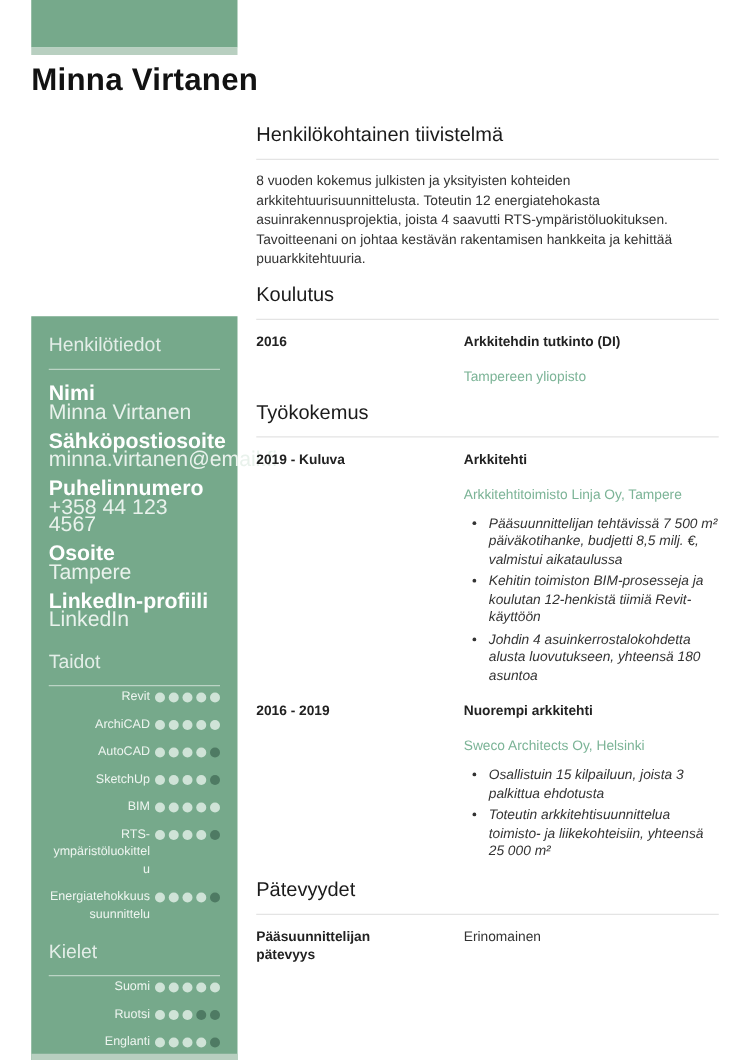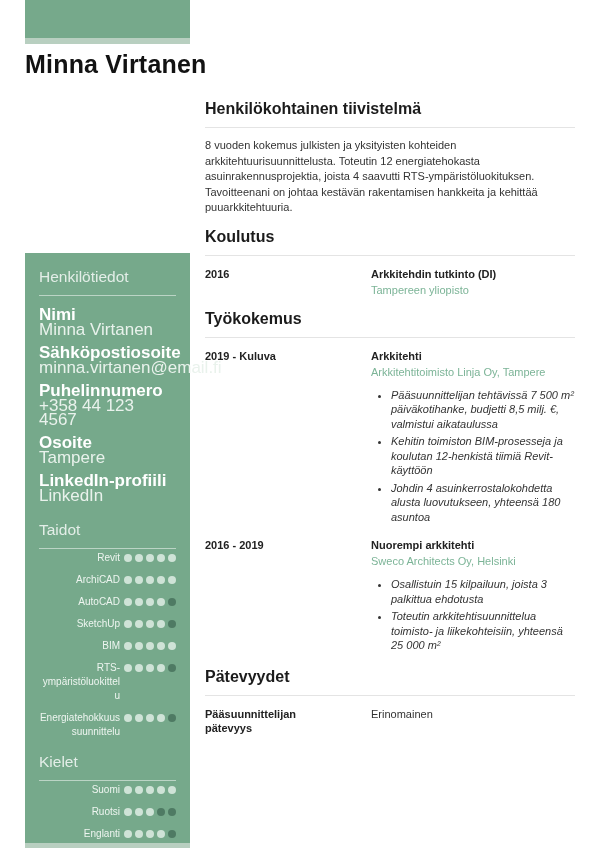--- a/index.html
+++ b/index.html
@@ -55,28 +55,28 @@
   .skill-label{flex:1 1 auto;padding-right:4px;line-height:14px;overflow-wrap:anywhere;}
   .dots{display:flex;gap:3px;flex:0 0 auto;padding-top:3px;}
   .dot{width:8px;height:8px;border-radius:50%;display:inline-block;}
   .dot.on{background:var(--dot-on);}
   .dot.off{background:var(--dot-off);}
 
   
   .main-col{position:absolute;left:205px;top:100px;width:370px;}
   .m-section{margin-bottom:12px;}
   .m-title{
-    margin:0;font-size:16px;font-weight:bold;color:var(--ink);
+    margin:0;font-size:16px;font-weight:normal;color:var(--ink);
     padding-bottom:9px;border-bottom:1px solid var(--rule);
   }
   .summary{margin:10px 0 0 0;font-size:11px;line-height:15.5px;color:var(--body);}
   .grid-row{display:grid;grid-template-columns:130px 1fr;margin-top:11px;font-size:11px;gap:36px;}
   .period{font-weight:bold;color:#222;line-height:15px;}
   .role{font-weight:bold;color:#222;line-height:15px;}
-  .org{color:var(--accent);line-height:15px;margin-top:1px;}
+  .org{color:var(--accent);line-height:15px;margin-top:13px;}
   .bullets{margin:8px 0 0 0;padding-left:20px;color:var(--body);font-style:italic;}
   .bullets li{margin-bottom:3px;line-height:14.5px;font-size:11px;}
   .entry{margin-bottom:4px;}
   .q-label{font-weight:bold;color:#222;line-height:14.5px;padding-right:14px;}
   .q-value{color:var(--body);line-height:14.5px;}
 </style>
 </head>
 <body>
 
 <div class="page">

